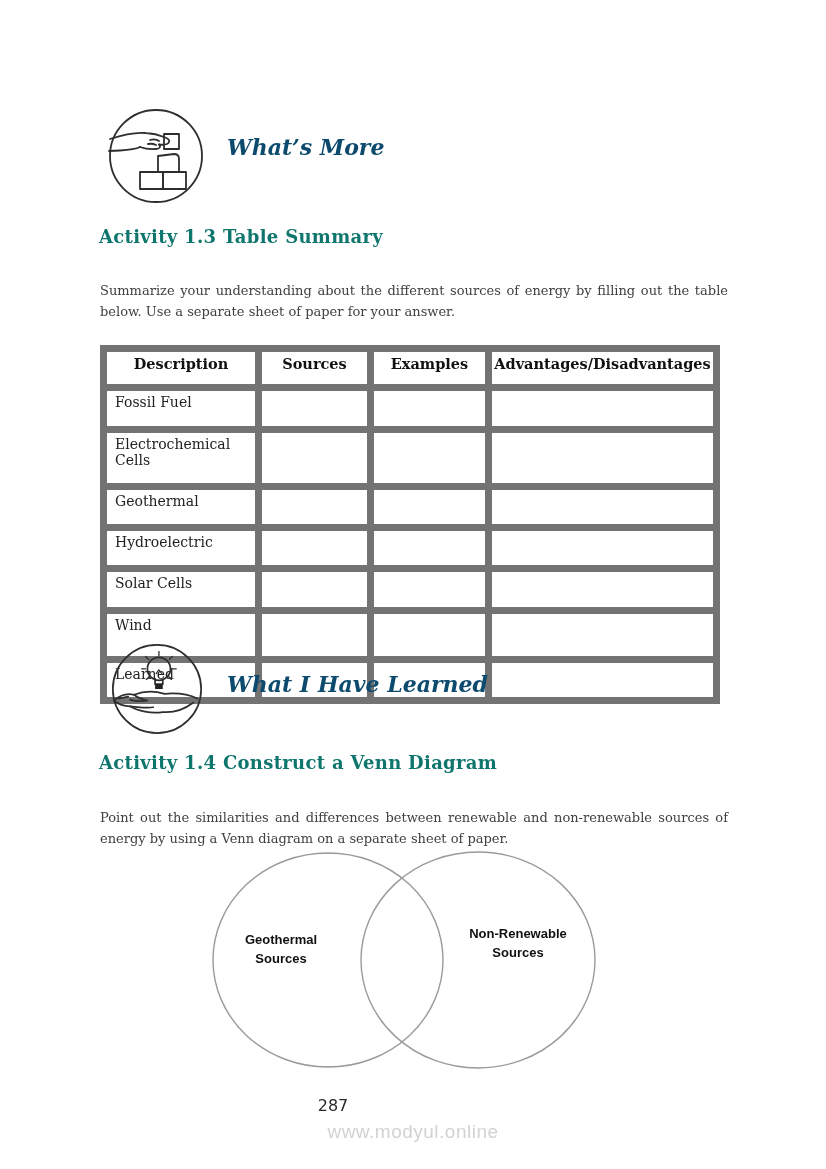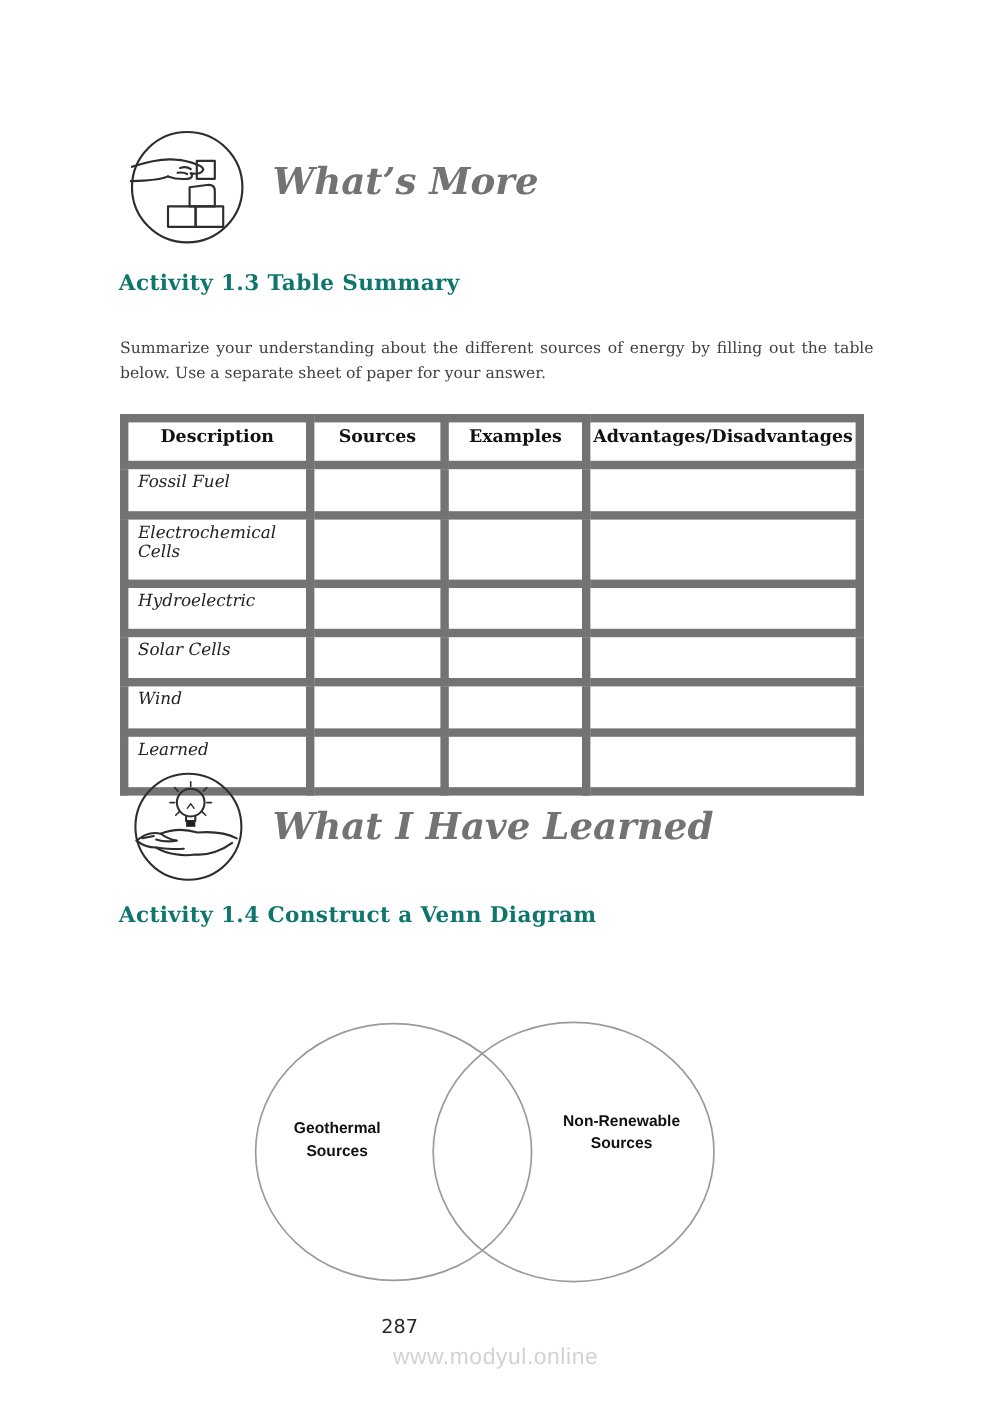--- a/index.html
+++ b/index.html
@@ -19,22 +19,22 @@
   .abs { position: absolute; }
 
   
   .icon-circle svg { display: block; }
 
   
   .section-heading {
     font-family: "DejaVu Serif", serif;
     font-weight: bold;
     font-style: italic;
-    font-size: 31px;
-    color: #737373;
+    font-size: 22px;
+    color: #0c4a6e;
     white-space: nowrap;
   }
 
   
   .activity-title {
     font-family: "DejaVu Serif", serif;
     font-weight: bold;
     font-size: 18px;
     letter-spacing: 0.3px;
     color: #0f766e;
@@ -70,21 +70,20 @@
     font-size: 14.5px;
     font-weight: bold;
     text-align: center;
     padding: 3px 2px 1px 2px;
     color: #111111;
   }
   table.summary td {
     font-size: 14px;
     padding: 3px 8px 2px 8px;
     color: #222222;
-    font-style: italic;
   }
   table.summary tbody tr:nth-child(1) td { height: 30px; }
   table.summary tbody tr:nth-child(2) td { height: 45px; }
   table.summary tbody tr:nth-child(3) td { height: 29px; }
   table.summary tbody tr:nth-child(4) td { height: 29px; }
   table.summary tbody tr:nth-child(5) td { height: 30px; }
   table.summary tbody tr:nth-child(6) td { height: 37px; }
   table.summary tbody tr:nth-child(7) td { height: 29px; }
 
   
@@ -173,20 +172,26 @@
             <td></td>
             <td></td>
           </tr>
           <tr>
             <td>Electrochemical Cells</td>
             <td></td>
             <td></td>
             <td></td>
           </tr>
           <tr>
+            <td>Geothermal</td>
+            <td></td>
+            <td></td>
+            <td></td>
+          </tr>
+          <tr>
             <td>Hydroelectric</td>
             <td></td>
             <td></td>
             <td></td>
           </tr>
           <tr>
             <td>Solar Cells</td>
             <td></td>
             <td></td>
             <td></td>
@@ -228,20 +233,21 @@
       <path d="M5,62 C10,66 16,68 22,68 C30,73 44,76 56,74 C68,75 80,70 88,64"></path>
       <path d="M26,56 C30,59 34,61 40,62 C34,63 28,63 22,61"></path>
       <path d="M22,68 C30,69 38,70 46,69"></path>
       <path d="M10,60 L20,58"></path>
     </svg>
   </div>
   <div class="abs section-heading" style="left:227px; top:671px;">What I Have Learned</div>
 
   <div class="abs activity-title" style="left:99px; top:752px;">Activity 1.4 Construct a Venn Diagram</div>
 
+  <div class="abs instructions" style="left:100px; top:808px;">Point out the similarities and differences between renewable and non-renewable sources of energy by using a Venn diagram on a separate sheet of paper.</div>
 
   <div class="abs" style="left:200px; top:847px; width:412px; height:228px;">
     <svg width="412" height="228" viewBox="0 0 412 228" fill="none">
       <ellipse class="venn-ellipse" cx="128" cy="113" rx="115" ry="107" stroke-width="1.4" stroke="#9a9a9a"></ellipse>
       <ellipse class="venn-ellipse" cx="278" cy="113" rx="117" ry="108" stroke-width="1.4" stroke="#9a9a9a"></ellipse>
     </svg>
     <div class="venn-label" style="left:25px; top:83px; width:112px;">Geothermal Sources</div>
     <div class="venn-label" style="left:243px; top:77px; width:150px;">Non-Renewable Sources</div>
   </div>
 

